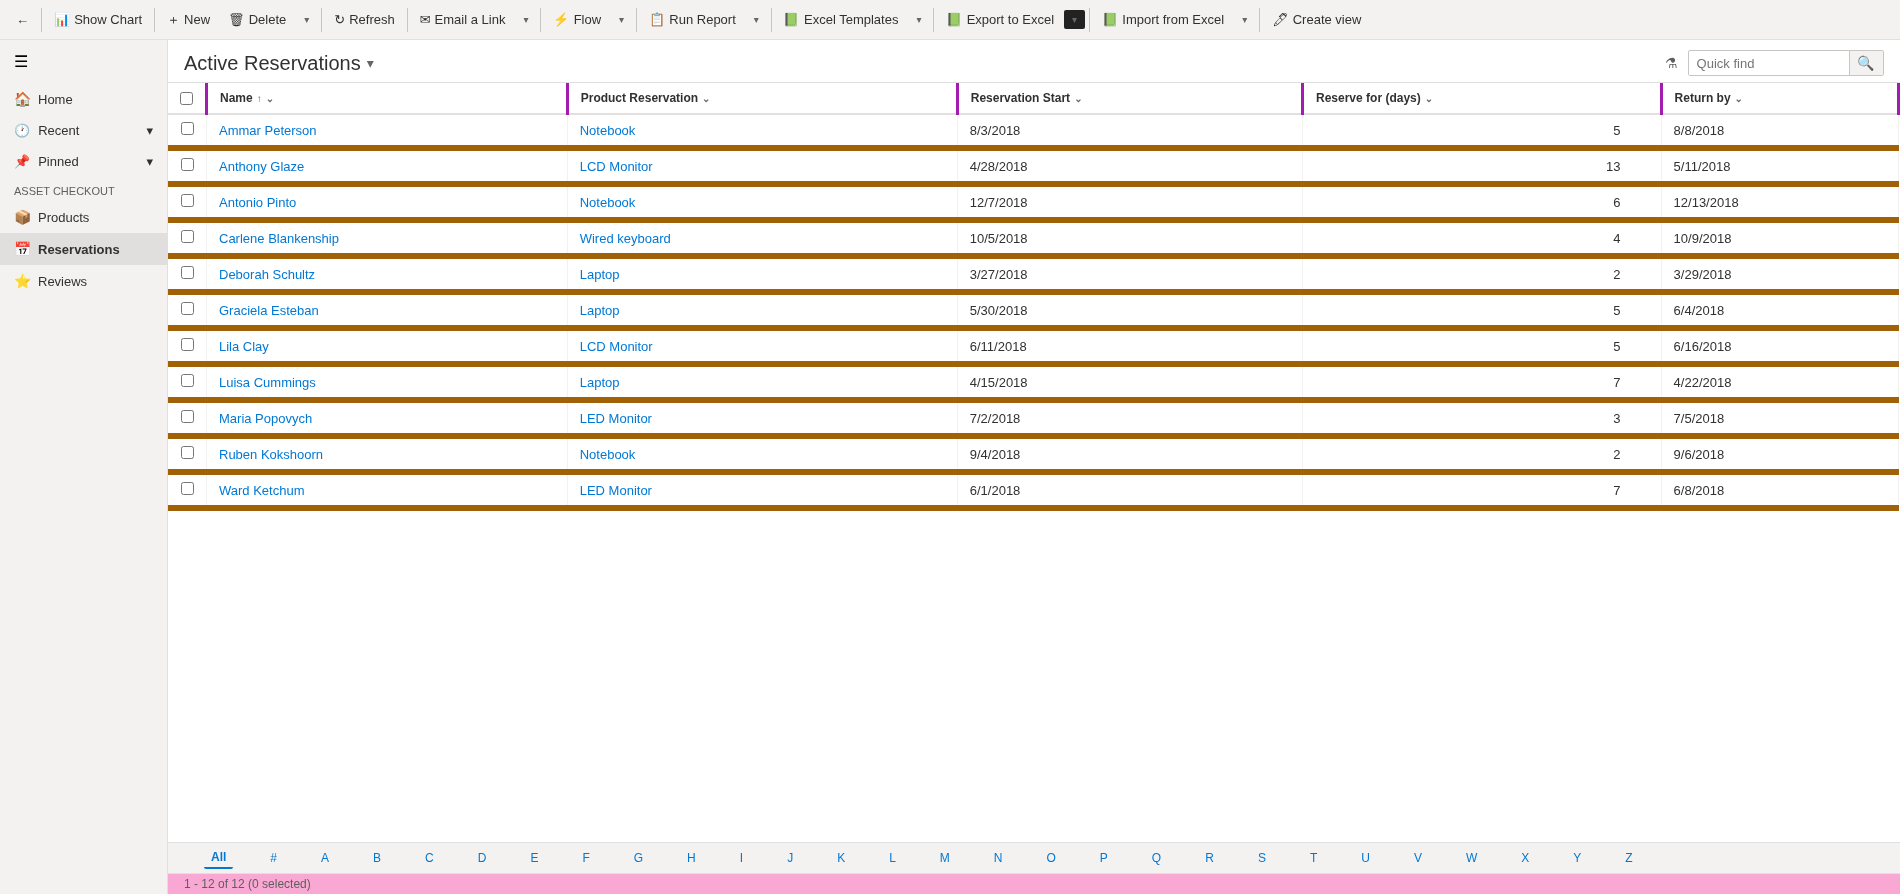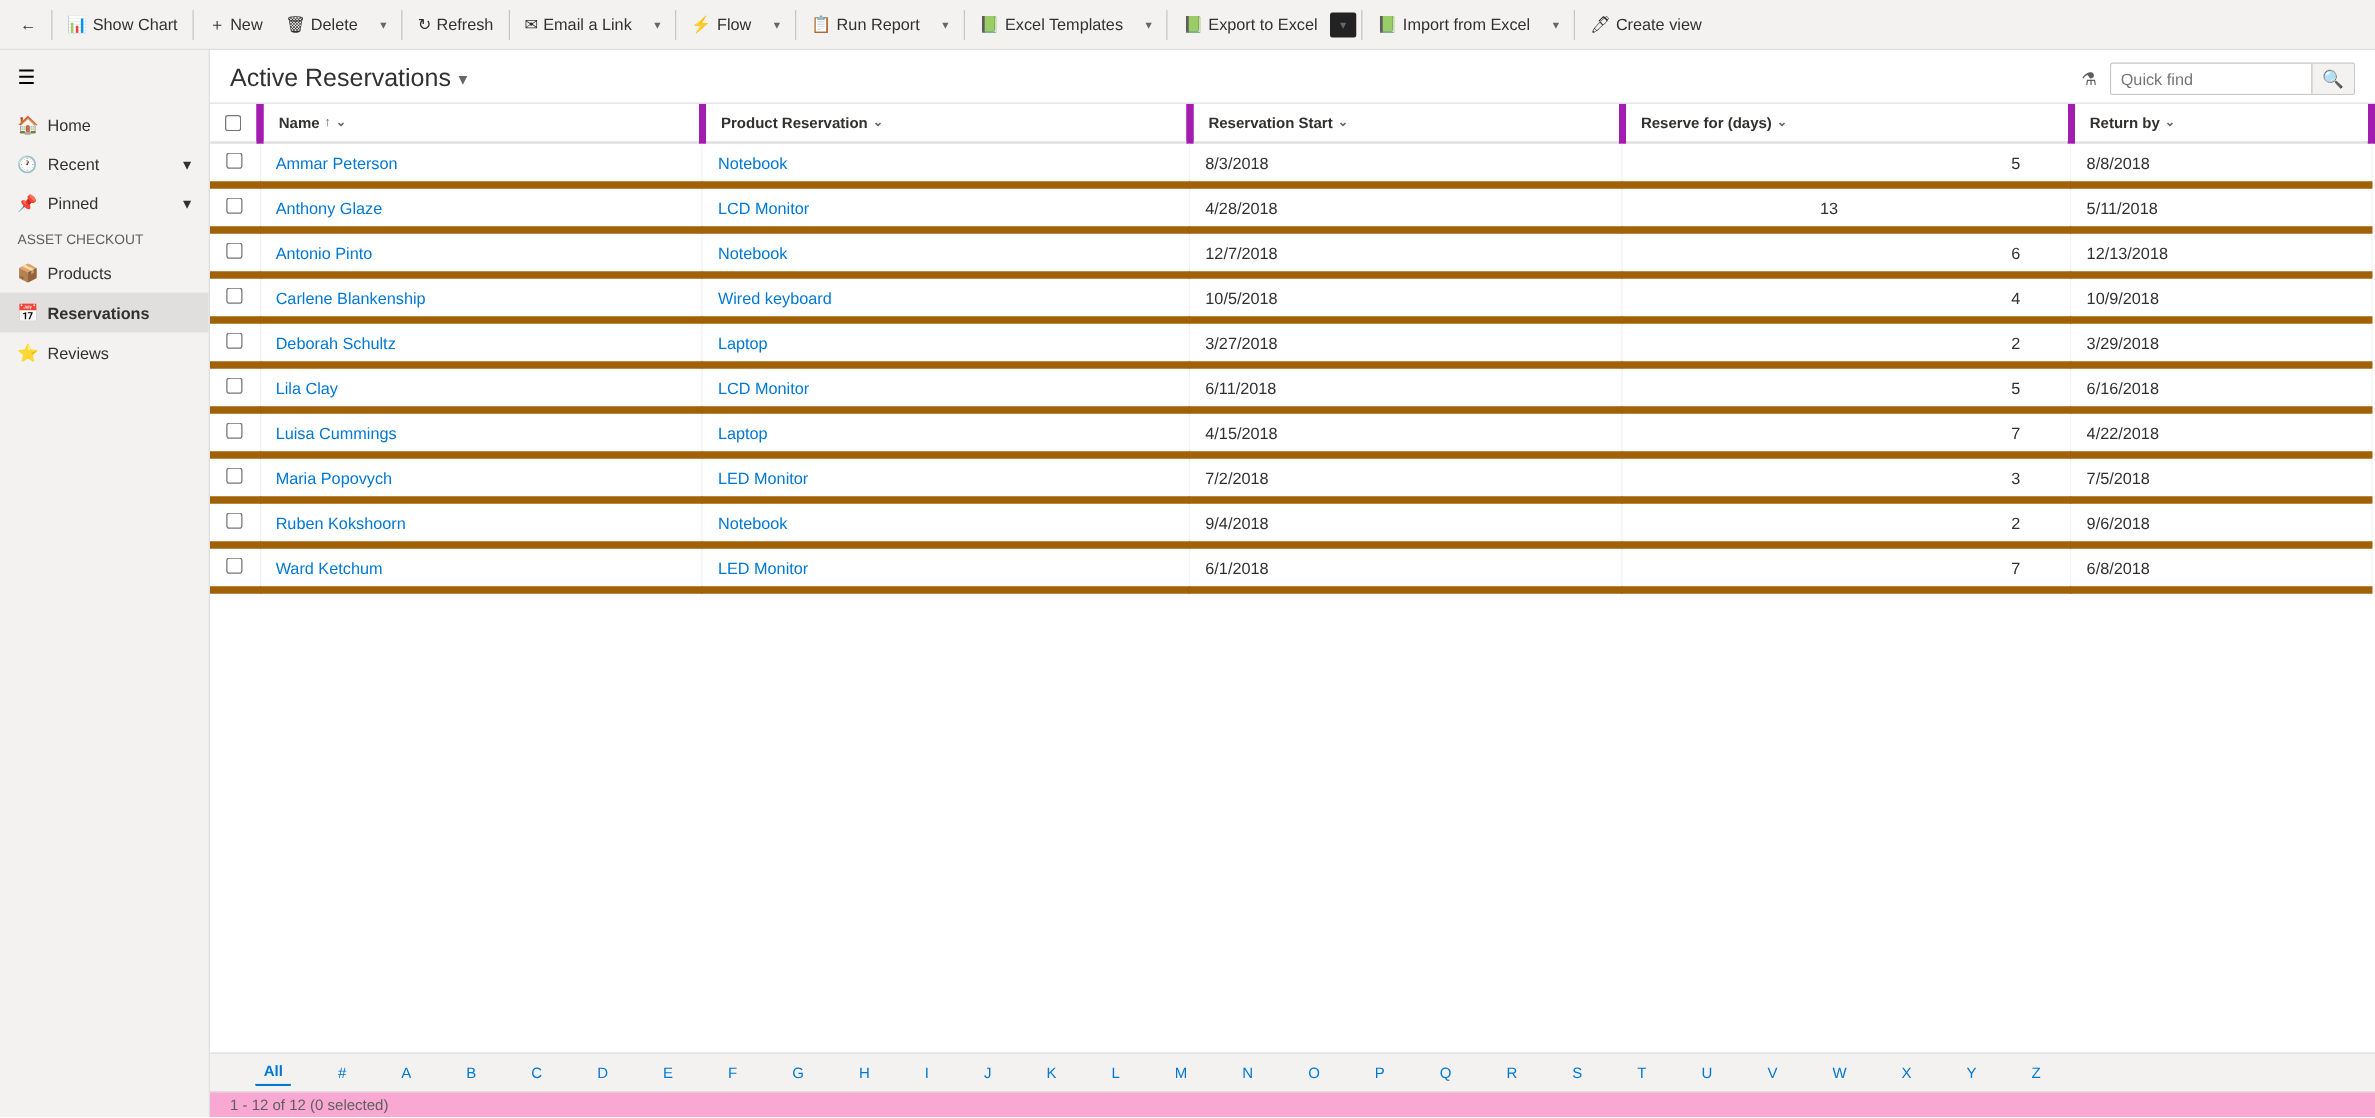--- a/index.html
+++ b/index.html
@@ -57,21 +57,21 @@
     .quick-find-container { display: flex; align-items: center; border: 1px solid #c8c6c4; border-radius: 2px; overflow: hidden; }
     .quick-find-input { border: none; outline: none; padding: 4px 8px; font-size: 13px; width: 160px; background: #fff; }
     .quick-find-btn { background: #f3f2f1; border: none; border-left: 1px solid #c8c6c4; padding: 4px 8px; cursor: pointer; font-size: 14px; }
 
     
     .table-container { flex: 1; overflow: auto; }
     table { width: 100%; border-collapse: collapse; }
     thead tr { border-bottom: 2px solid #e0e0e0; background: #fff; position: sticky; top: 0; z-index: 1; }
     thead th {
       text-align: left; padding: 8px 12px; font-size: 12px; font-weight: 600;
-      color: #323130; cursor: pointer; white-space: nowrap; border-right: 6px solid #a21caf;
+      color: #323130; cursor: pointer; white-space: nowrap; border-right: 3px solid #a21caf;
       user-select: none;
     }
     thead th .col-header { display: flex; align-items: center; gap: 4px; }
     thead th .sort-arrow { font-size: 10px; color: #666; }
     tbody tr { border-bottom: 6px solid #a16207; }
     tbody td { padding: 7px 12px; font-size: 13px; color: #323130; border-right: 1px solid #f3f2f1; }
     .link-cell { color: #0078d4; cursor: pointer; text-decoration: none; }
     .checkbox-col { width: 36px; text-align: center; }
     .check-header { display: flex; align-items: center; gap: 4px; }
 
@@ -288,21 +288,21 @@
       <td class="checkbox-col">
         <input type="checkbox" style="">
       </td>
       <td>
         <a class="link-cell">Anthony Glaze</a>
       </td>
       <td>
         <a class="link-cell">LCD Monitor</a>
       </td>
       <td>4/28/2018</td>
-      <td style="text-align:center;padding-right:40px;">13</td>
+      <td style="text-align:right;padding-right:40px;">13</td>
       <td>5/11/2018</td>
     </tr>
             <tr>
       <td class="checkbox-col">
         <input type="checkbox" style="">
       </td>
       <td>
         <a class="link-cell">Antonio Pinto</a>
       </td>
       <td>
@@ -332,20 +332,34 @@
       </td>
       <td>
         <a class="link-cell">Deborah Schultz</a>
       </td>
       <td>
         <a class="link-cell">Laptop</a>
       </td>
       <td>3/27/2018</td>
       <td style="text-align:right;padding-right:40px;">2</td>
       <td>3/29/2018</td>
+    </tr>
+            <tr>
+      <td class="checkbox-col">
+        <input type="checkbox" style="">
+      </td>
+      <td>
+        <a class="link-cell">Graciela Esteban</a>
+      </td>
+      <td>
+        <a class="link-cell">Laptop</a>
+      </td>
+      <td>5/30/2018</td>
+      <td style="text-align:right;padding-right:40px;">5</td>
+      <td>6/4/2018</td>
     </tr>
             <tr>
       <td class="checkbox-col">
         <input type="checkbox" style="">
       </td>
       <td>
         <a class="link-cell">Lila Clay</a>
       </td>
       <td>
         <a class="link-cell">LCD Monitor</a>

